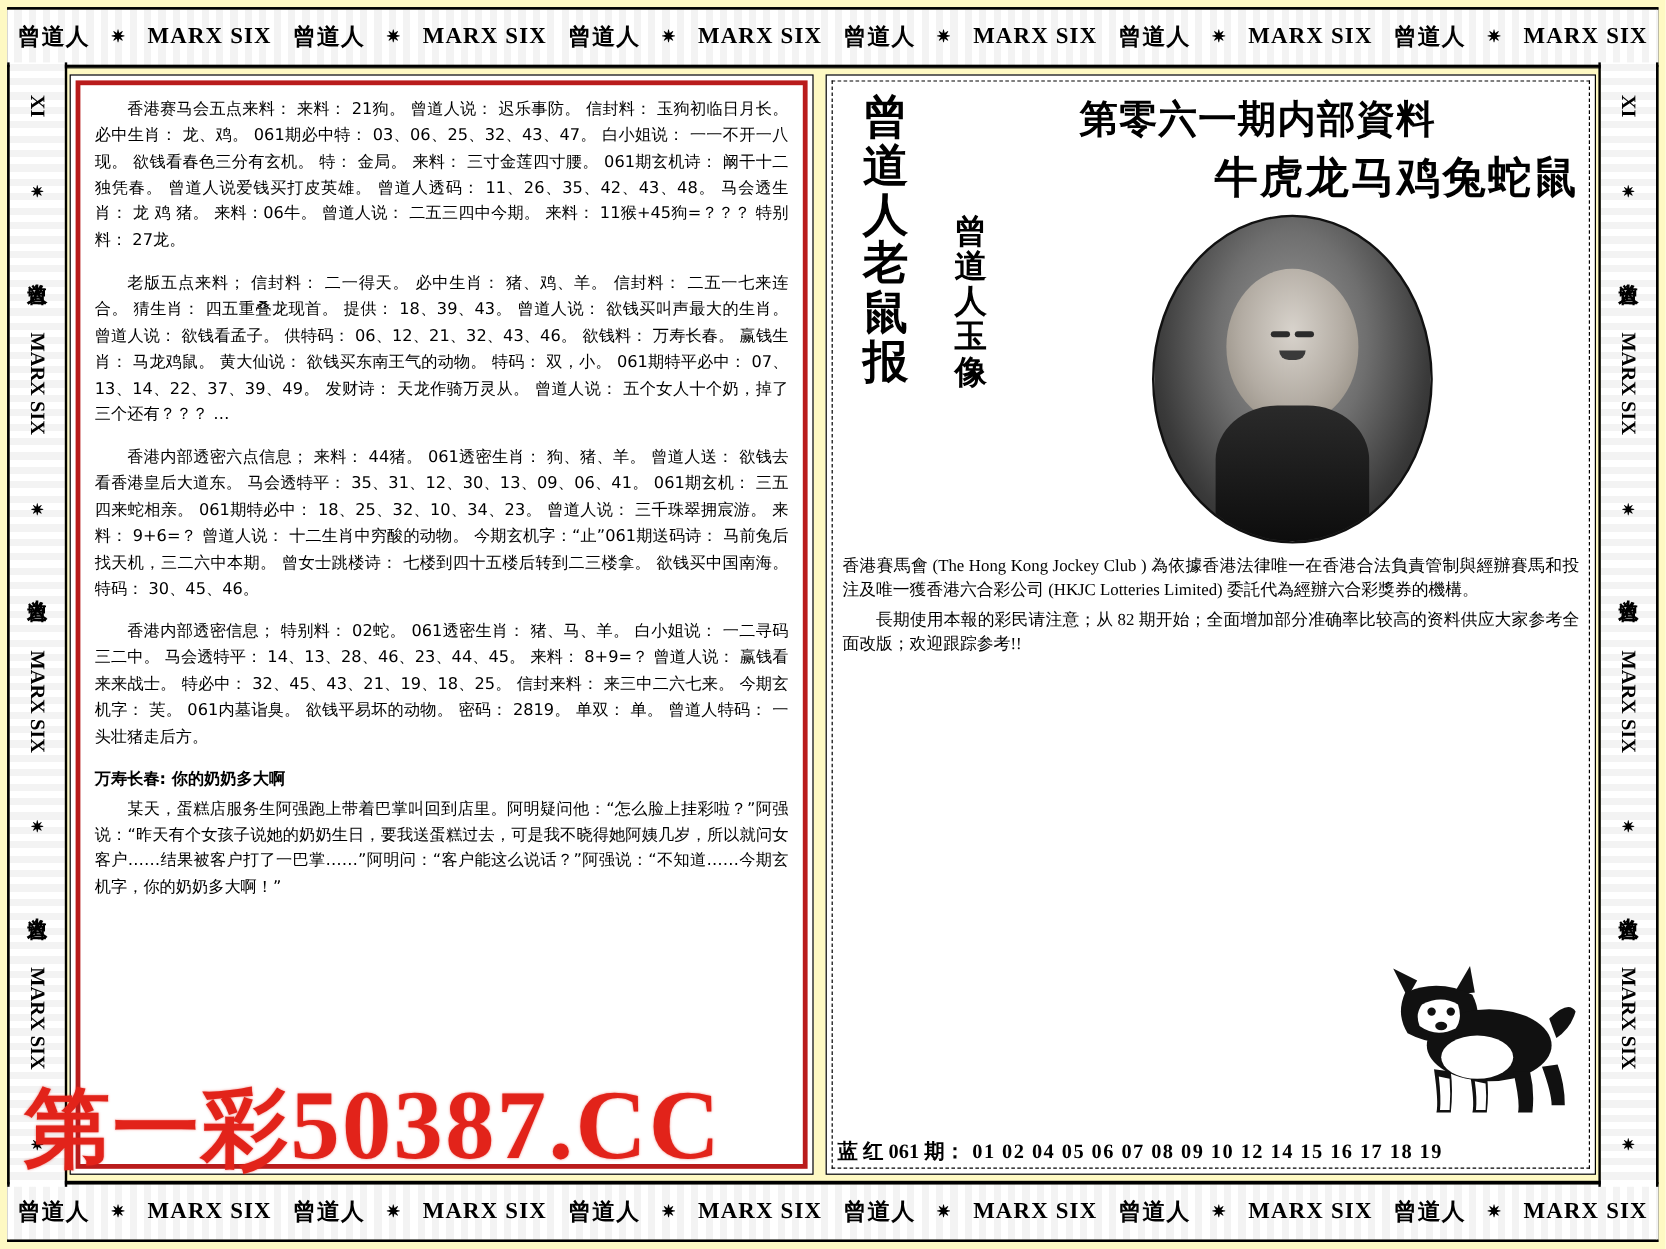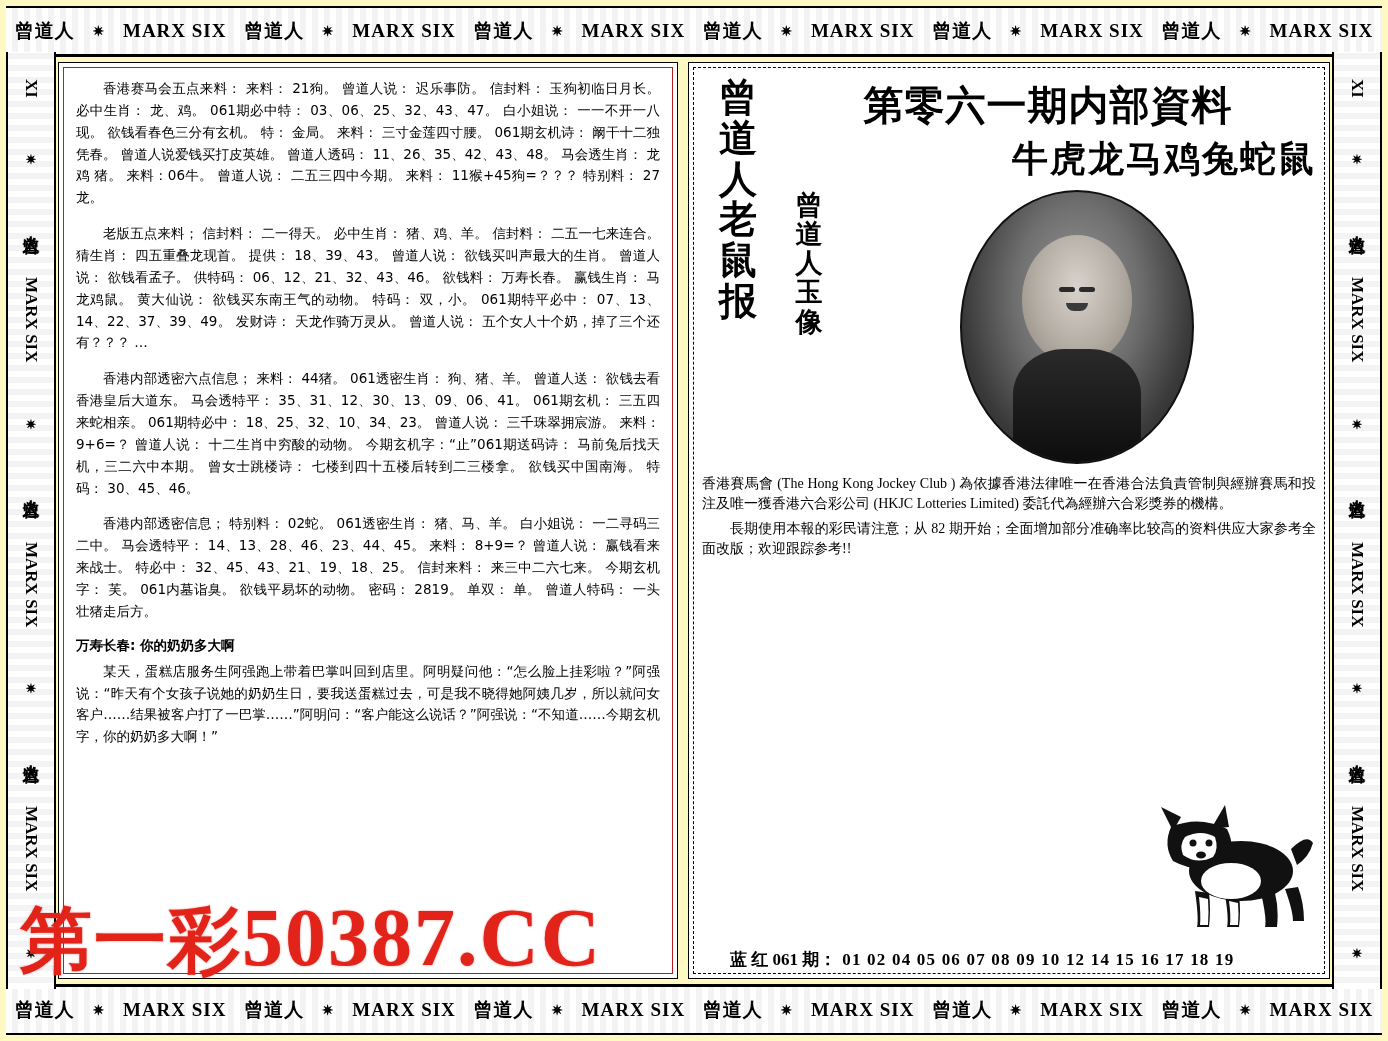--- a/index.html
+++ b/index.html
@@ -66,21 +66,21 @@
   .col-left{
     width:620px;
     padding:8px 10px 0 12px;
     box-sizing:border-box;
     border:1px solid #000;
     background:#fff;
     position:relative;
   }
   .col-left .inner{
     position:absolute;inset:4px;
-    border:1px solid #b91c1c;
+    border:4px solid #b91c1c;
     padding:10px 12px;
     box-sizing:border-box;
     overflow:hidden;
   }
   .para{
     font-size:13.5px;
     line-height:1.62;
     color:#000;
     margin:0 0 14px 0;
     text-align:justify;
@@ -115,21 +115,21 @@
     width:72px;
     display:flex;flex-direction:column;align-items:center;
     font-size:38px;font-weight:bold;line-height:1.02;
     font-family:"DejaVu Sans",sans-serif;
     padding-top:4px;
     letter-spacing:0;
   }
   .vertical-title span{display:block;margin-bottom:2px;}
   .head-right{flex:1;padding-left:6px;}
   .issue-line1{
-    font-size:40px;font-weight:bold;letter-spacing:1px;
+    font-size:32px;font-weight:bold;letter-spacing:1px;
     text-align:center;margin-top:4px;
   }
   .issue-line2{
     font-size:36px;font-weight:bold;letter-spacing:2px;
     text-align:right;margin-top:2px;
   }
   .portrait-row{
     display:flex;margin-top:6px;
   }
   .portrait-caption{
@@ -180,21 +180,20 @@
   .dog{
     position:absolute;right:6px;bottom:40px;width:185px;height:140px;
   }
   .dog svg{width:100%;height:100%;}
   .lottery-row{
     position:absolute;left:0;right:0;bottom:2px;
     font-family:"Liberation Serif",serif;
     font-size:17px;font-weight:bold;
     display:flex;align-items:center;
     padding-left:4px;
-    margin-left:32px;
   }
   .lottery-row .label{margin-right:6px;white-space:nowrap;}
   .lottery-row .nums{letter-spacing:1.2px;white-space:nowrap;text-align:center;}
 
   
   .watermark{
     position:absolute;left:20px;bottom:52px;
     font-family:"Liberation Serif",serif;
     font-weight:bold;
     font-size:72px;

